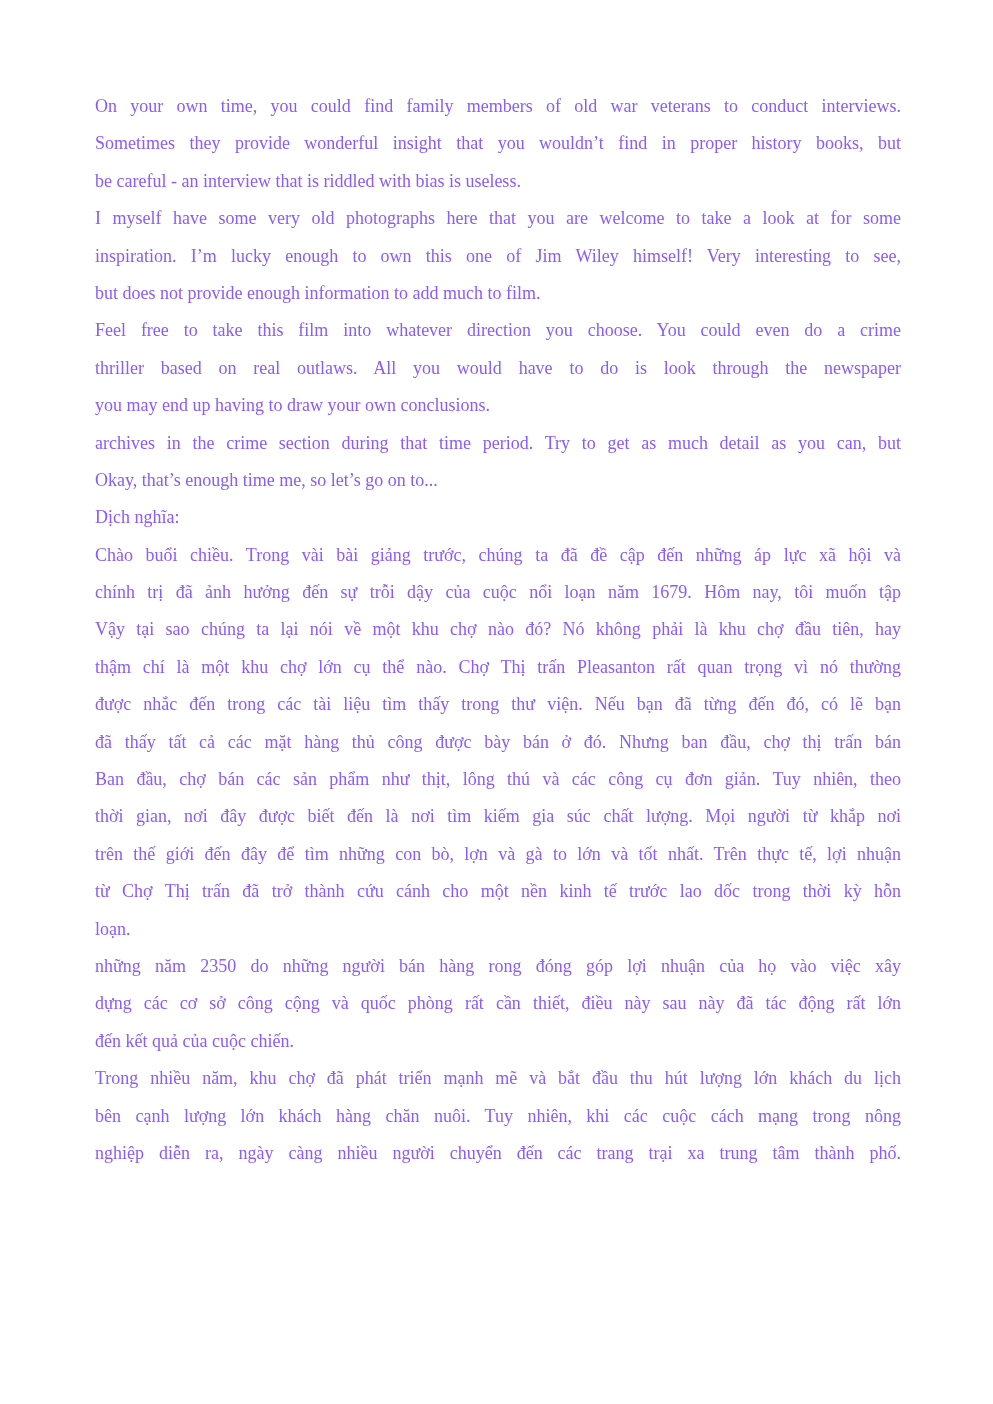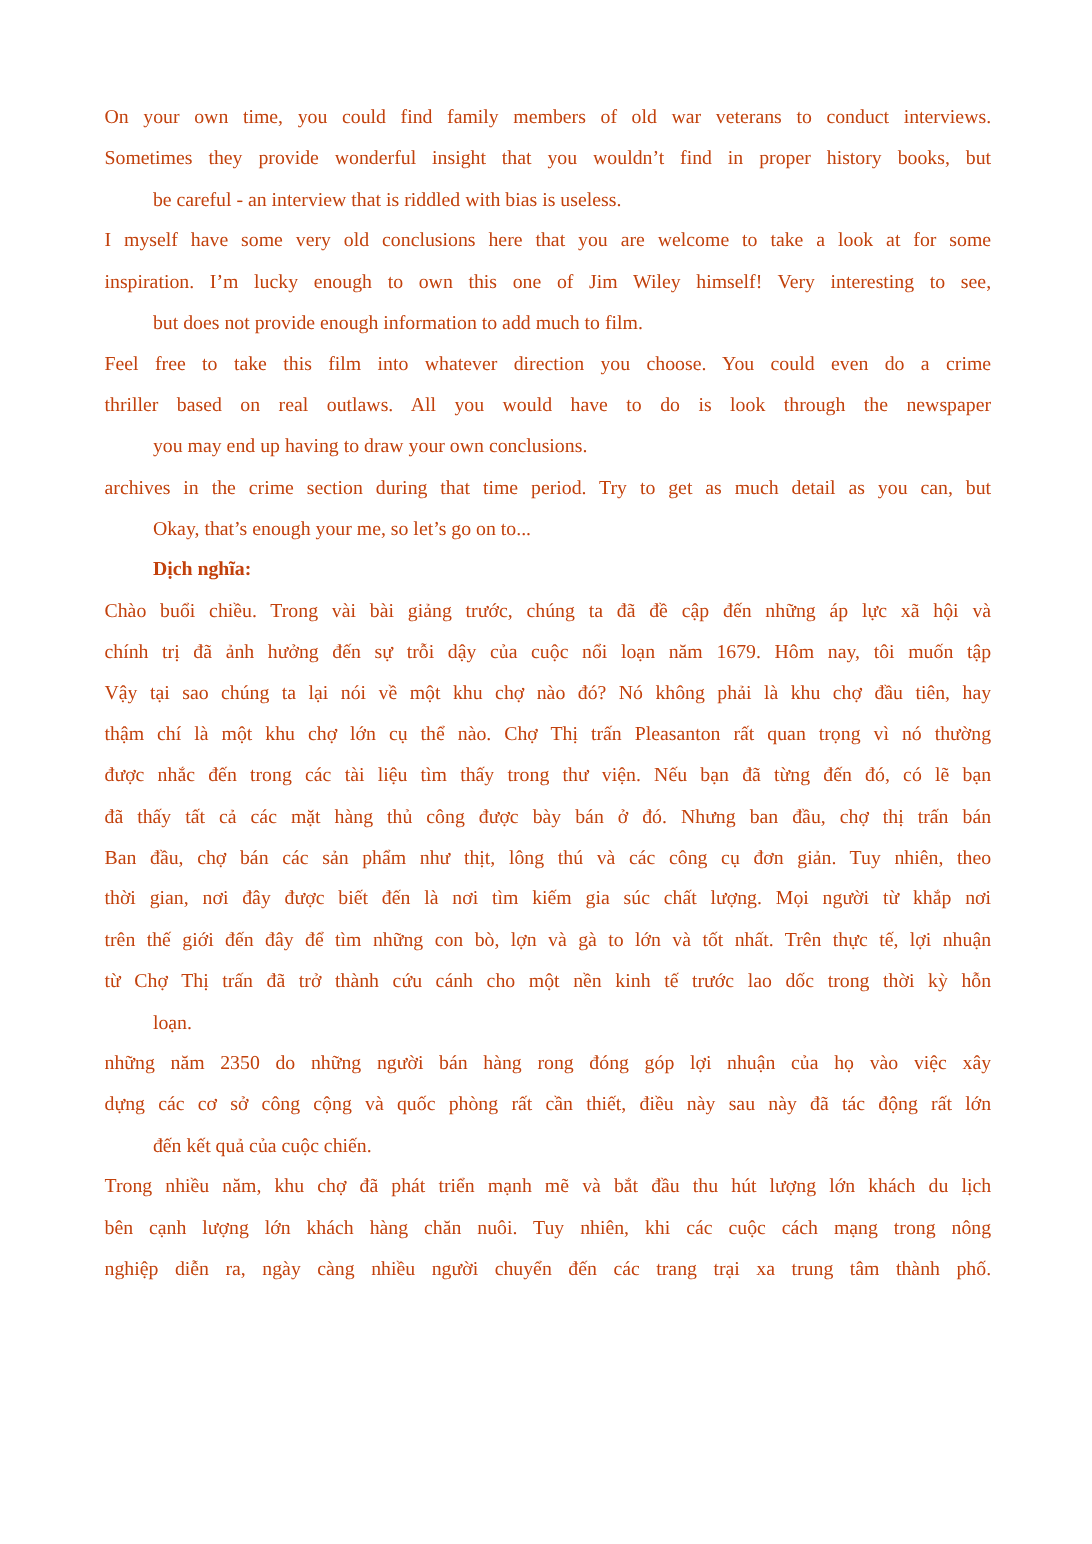--- a/index.html
+++ b/index.html
@@ -10,68 +10,67 @@
   .page {
     position: relative;
     width: 993px;
     height: 1404px;
     background: #ffffff;
     box-sizing: border-box;
     padding: 88px 92px 0 95px;
     overflow: hidden;
     font-family: "Liberation Serif", "DejaVu Serif", serif;
     font-size: 18px;
-    color: #c2410c;
+    color: #8b5cf6;
   }
   .doc-body {
     width: 806px;
   }
   .block {
     margin: 0;
     padding: 0;
   }
   .line {
     display: block;
     height: 37.4px;
     line-height: 37.4px;
     overflow: hidden;
     text-align: justify;
     text-align-last: justify;
   }
   .line.left {
     text-align-last: left;
-    margin-left: 44px;
   }
   .heading .line {
-    font-weight: bold;
+    font-weight: normal;
   }
 </style>
 </head>
 <body>
 
 <div class="page">
   <div class="doc-body">
       <div class="block" lang="en">
         <div class="line">On your own time, you could find family members of old war veterans to conduct interviews.</div>
         <div class="line">Sometimes they provide wonderful insight that you wouldn’t find in proper history books, but</div>
         <div class="line left">be careful - an interview that is riddled with bias is useless.</div>
       </div>
       <div class="block" lang="en">
-        <div class="line">I myself have some very old conclusions here that you are welcome to take a look at for some</div>
+        <div class="line">I myself have some very old photographs here that you are welcome to take a look at for some</div>
         <div class="line">inspiration. I’m lucky enough to own this one of Jim Wiley himself! Very interesting to see,</div>
         <div class="line left">but does not provide enough information to add much to film.</div>
       </div>
       <div class="block" lang="en">
         <div class="line">Feel free to take this film into whatever direction you choose. You could even do a crime</div>
         <div class="line">thriller based on real outlaws. All you would have to do is look through the newspaper</div>
         <div class="line left">you may end up having to draw your own conclusions.</div>
         <div class="line">archives in the crime section during that time period. Try to get as much detail as you can, but</div>
       </div>
       <div class="block" lang="en">
-        <div class="line left">Okay, that’s enough your me, so let’s go on to...</div>
+        <div class="line left">Okay, that’s enough time me, so let’s go on to...</div>
       </div>
       <div class="block heading" lang="vi">
         <div class="line left">Dịch nghĩa:</div>
       </div>
       <div class="block" lang="vi">
         <div class="line">Chào buổi chiều. Trong vài bài giảng trước, chúng ta đã đề cập đến những áp lực xã hội và</div>
         <div class="line">chính trị đã ảnh hưởng đến sự trỗi dậy của cuộc nổi loạn năm 1679. Hôm nay, tôi muốn tập</div>
       </div>
       <div class="block" lang="vi">
         <div class="line">Vậy tại sao chúng ta lại nói về một khu chợ nào đó? Nó không phải là khu chợ đầu tiên, hay</div>

